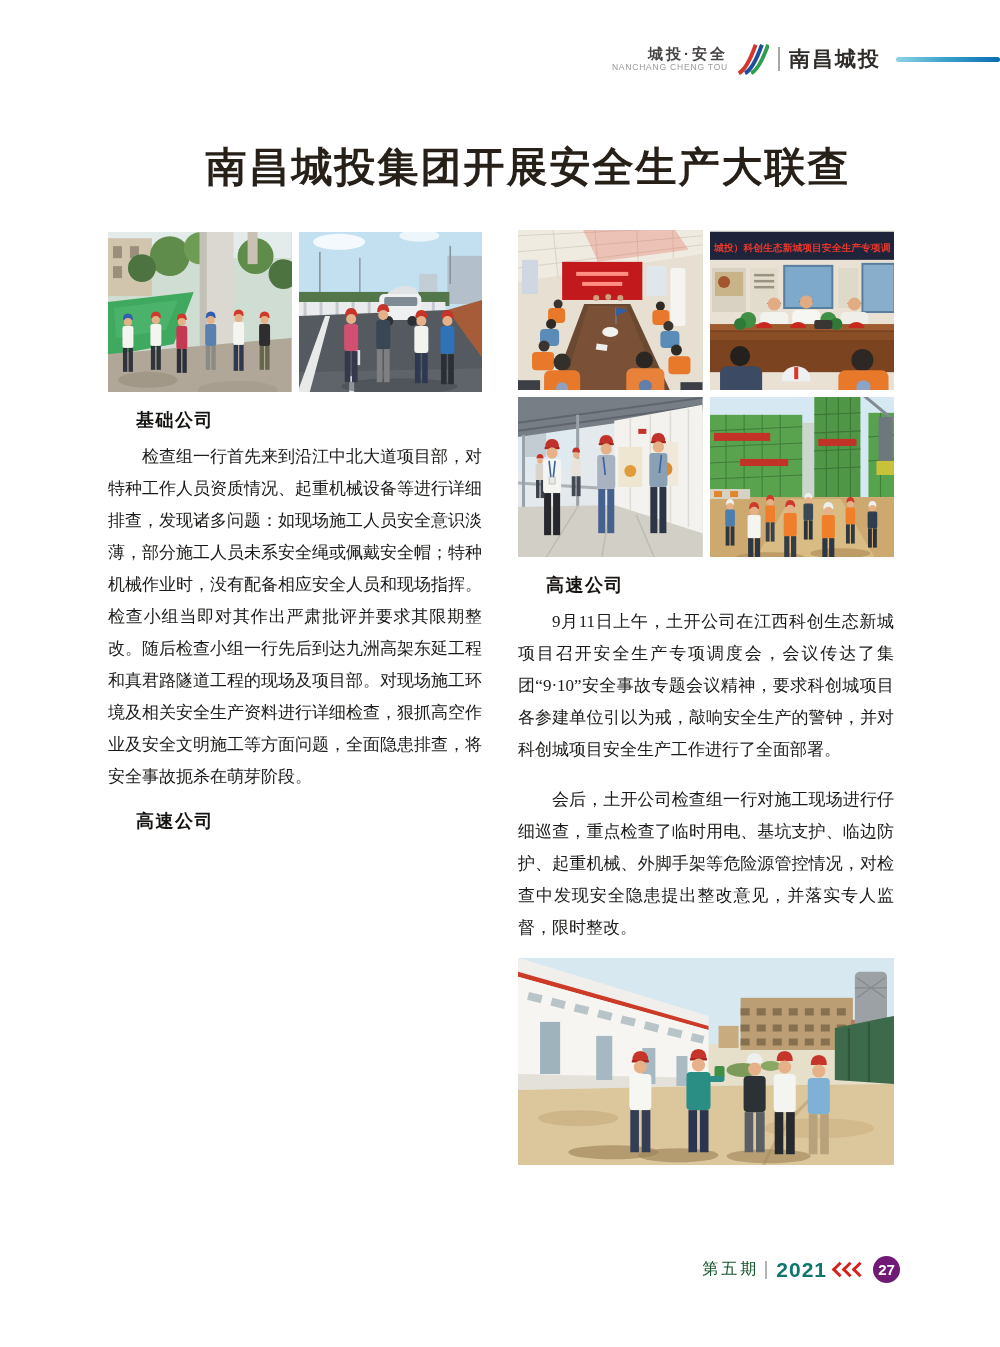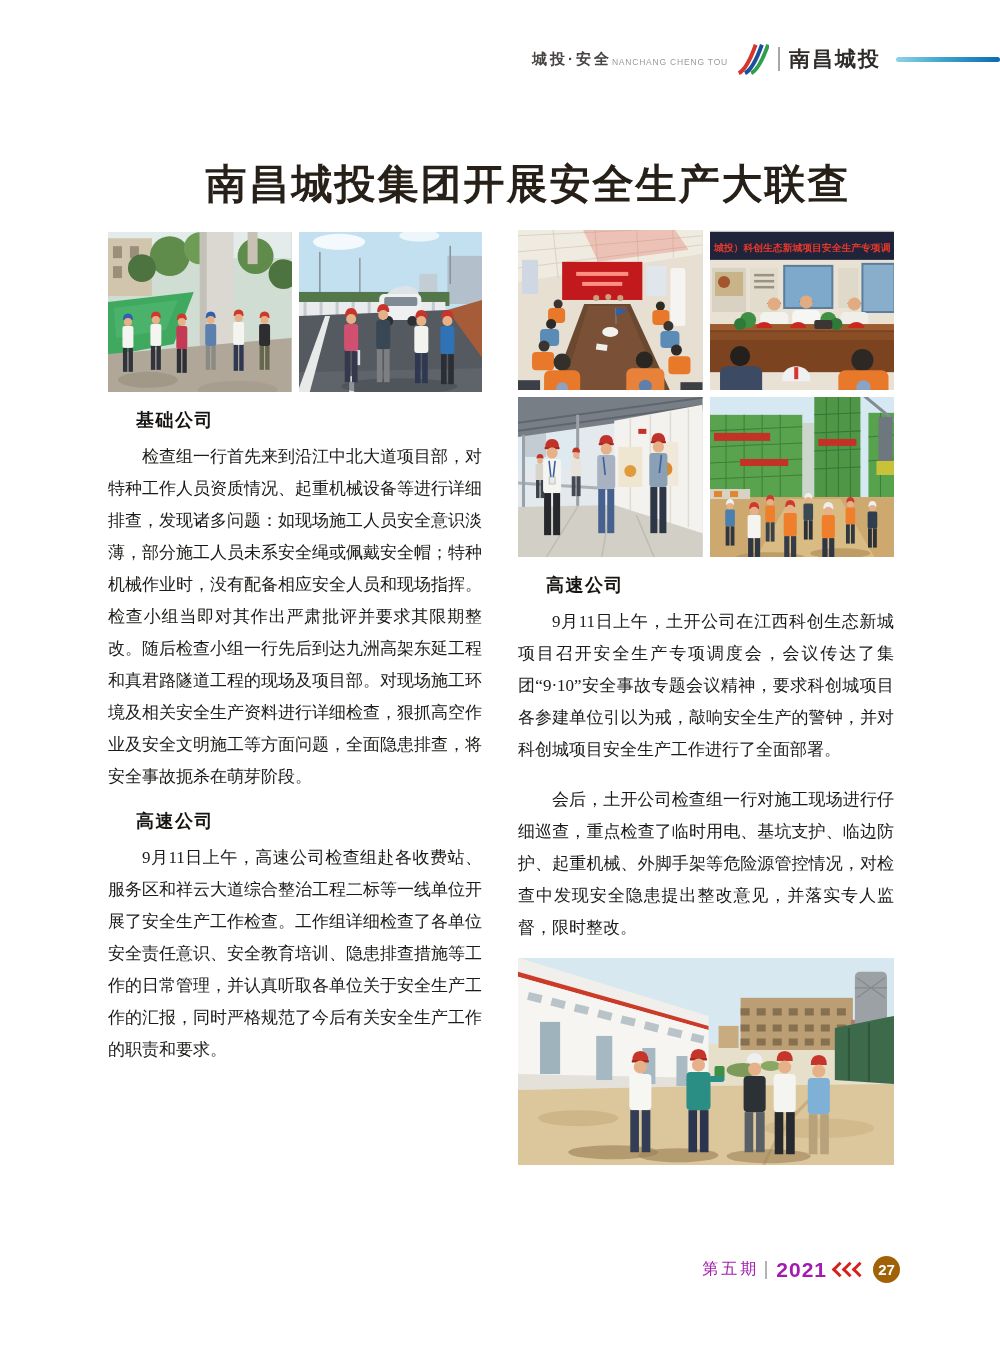--- a/index.html
+++ b/index.html
@@ -2,58 +2,58 @@
 <html><head>
 <meta charset="utf-8">
 <style>
   html,body{margin:0;padding:0;background:#ffffff;}
   body{width:1000px;height:1347px;position:relative;overflow:hidden;
        font-family:"Liberation Sans","DejaVu Sans",sans-serif;}
   .page{position:absolute;inset:0;background:#fff;}
 
   
   .masthead{position:absolute;top:42px;right:0;display:flex;align-items:center;gap:9px;}
-  .brand{display:flex;flex-direction:row;align-items:flex-end;line-height:1.1;}
+  .brand{display:flex;flex-direction:column;align-items:flex-end;line-height:1.1;}
   .brand-cn{font-size:15px;font-weight:700;color:#474443;letter-spacing:3px;}
   .brand-en{font-size:8.5px;color:#9b9997;letter-spacing:0.8px;margin-top:1px;text-align:center;}
   .brand-mark{width:32px;height:34px;}
   .vbar{width:2px;height:24px;background:#a9a7a5;}
   .masthead-title{font-size:21px;font-weight:700;color:#2e2b29;letter-spacing:2px;}
   .accent-line{width:104px;height:5px;border-radius:3px;margin-left:6px;
       background:linear-gradient(to right,#8ed3e6,#3ea4cd 45%,#0a6cb2);}
 
   
-  .title{position:absolute;top:140px;left:0;right:0;margin:17px;text-align:center;
+  .title{position:absolute;top:140px;left:0;right:0;margin:0;text-align:center;
       padding-left:56px;font-size:41px;font-weight:800;letter-spacing:2px;color:#272019;}
 
   
   .col{position:absolute;}
   .col-left{left:108px;top:232px;width:374px;}
   .col-right{left:518px;top:230px;width:376px;}
   .photo-grid{display:grid;grid-template-columns:1fr 1fr;gap:7px;}
   .photo{margin:0;height:160px;overflow:hidden;background:#dddcd6;}
   .photo svg{display:block;width:100%;height:100%;}
   .photo-wide{margin:14px 0 0 0;height:207px;overflow:hidden;background:#dddcd6;}
   .photo-wide svg{display:block;width:100%;height:100%;}
 
   .sec-h{font-size:18px;font-weight:700;color:#161311;letter-spacing:1.5px;
       margin:16px 0 9px 0;padding-left:28px;}
   .body-p{font-family:"Liberation Serif","DejaVu Serif",serif;font-size:17px;
       line-height:32px;color:#1b1a18;text-indent:2em;text-align:justify;margin:0;}
   .body-p + .body-p{margin-top:18px;}
 
   
   .pfooter{position:absolute;top:1256px;right:100px;display:flex;align-items:center;}
-  .issue{font-size:16px;color:#a21caf;letter-spacing:3px;}
+  .issue{font-size:16px;color:#14532d;letter-spacing:3px;}
   .fdiv{width:2px;height:18px;background:#b5b3b1;margin:0 9px 0 6px;}
-  .year{font-size:21px;font-weight:800;color:#a21caf;letter-spacing:1px;}
+  .year{font-size:21px;font-weight:800;color:#0f766e;letter-spacing:1px;}
   .chevrons{display:flex;align-items:center;margin:0 4px 0 7px;}
   .chev{width:8px;height:8px;border-left:3px dashed #d6201c;border-bottom:3px dashed #d6201c;
       transform:rotate(45deg);margin-right:-1px;}
-  .pagenum{width:27px;height:27px;border-radius:50%;background:#a16207;color:#fff;
+  .pagenum{width:27px;height:27px;border-radius:50%;background:#701a75;color:#fff;
       font-size:15px;font-weight:700;display:flex;align-items:center;justify-content:center;
       margin-left:5px;}
 </style>
 </head>
 <body>
 
 <div class="page">
 
   <header class="masthead">
     <div class="brand">
@@ -196,21 +196,20 @@
               <rect x="-6.4" y="38" width="5.6" height="30" fill="#2b2e34"></rect>
               <rect x="0.8" y="38" width="5.6" height="30" fill="#2b2e34"></rect>
             </g>
         </svg>
       </figure>
     </div>
 
     <h2 class="sec-h">基础公司</h2>
     <p class="body-p">检查组一行首先来到沿江中北大道项目部，对特种工作人员资质情况、起重机械设备等进行详细排查，发现诸多问题：如现场施工人员安全意识淡薄，部分施工人员未系安全绳或佩戴安全帽；特种机械作业时，没有配备相应安全人员和现场指挥。检查小组当即对其作出严肃批评并要求其限期整改。随后检查小组一行先后到达九洲高架东延工程和真君路隧道工程的现场及项目部。对现场施工环境及相关安全生产资料进行详细检查，狠抓高空作业及安全文明施工等方面问题，全面隐患排查，将安全事故扼杀在萌芽阶段。</p>
     <h2 class="sec-h">高速公司</h2>
-    <p class="body-p">9月11日上午，高速公司检查组赴各收费站、服务区和祥云大道综合整治工程二标等一线单位开展了安全生产工作检查。工作组详细检查了各单位安全责任意识、安全教育培训、隐患排查措施等工作的日常管理，并认真听取各单位关于安全生产工作的汇报，同时严格规范了今后有关安全生产工作的职责和要求。</p>
   </div>
 
   <div class="col col-right">
     <div class="photo-grid">
 
       <figure class="photo">
         <svg viewBox="0 0 184 180" preserveAspectRatio="xMidYMid slice">
           <rect width="184" height="180" fill="#e6dfd2"></rect>
           <polygon points="0,0 184,0 184,34 0,62" fill="#f0ebe1"></polygon>
           <path d="M0 16 L184 7 M0 32 L184 16 M0 48 L184 25 M34 0 L40 58 M76 0 L80 50 M118 0 L120 44 M154 0 L155 38" stroke="#d9d2c4" stroke-width="1" fill="none"></path>

